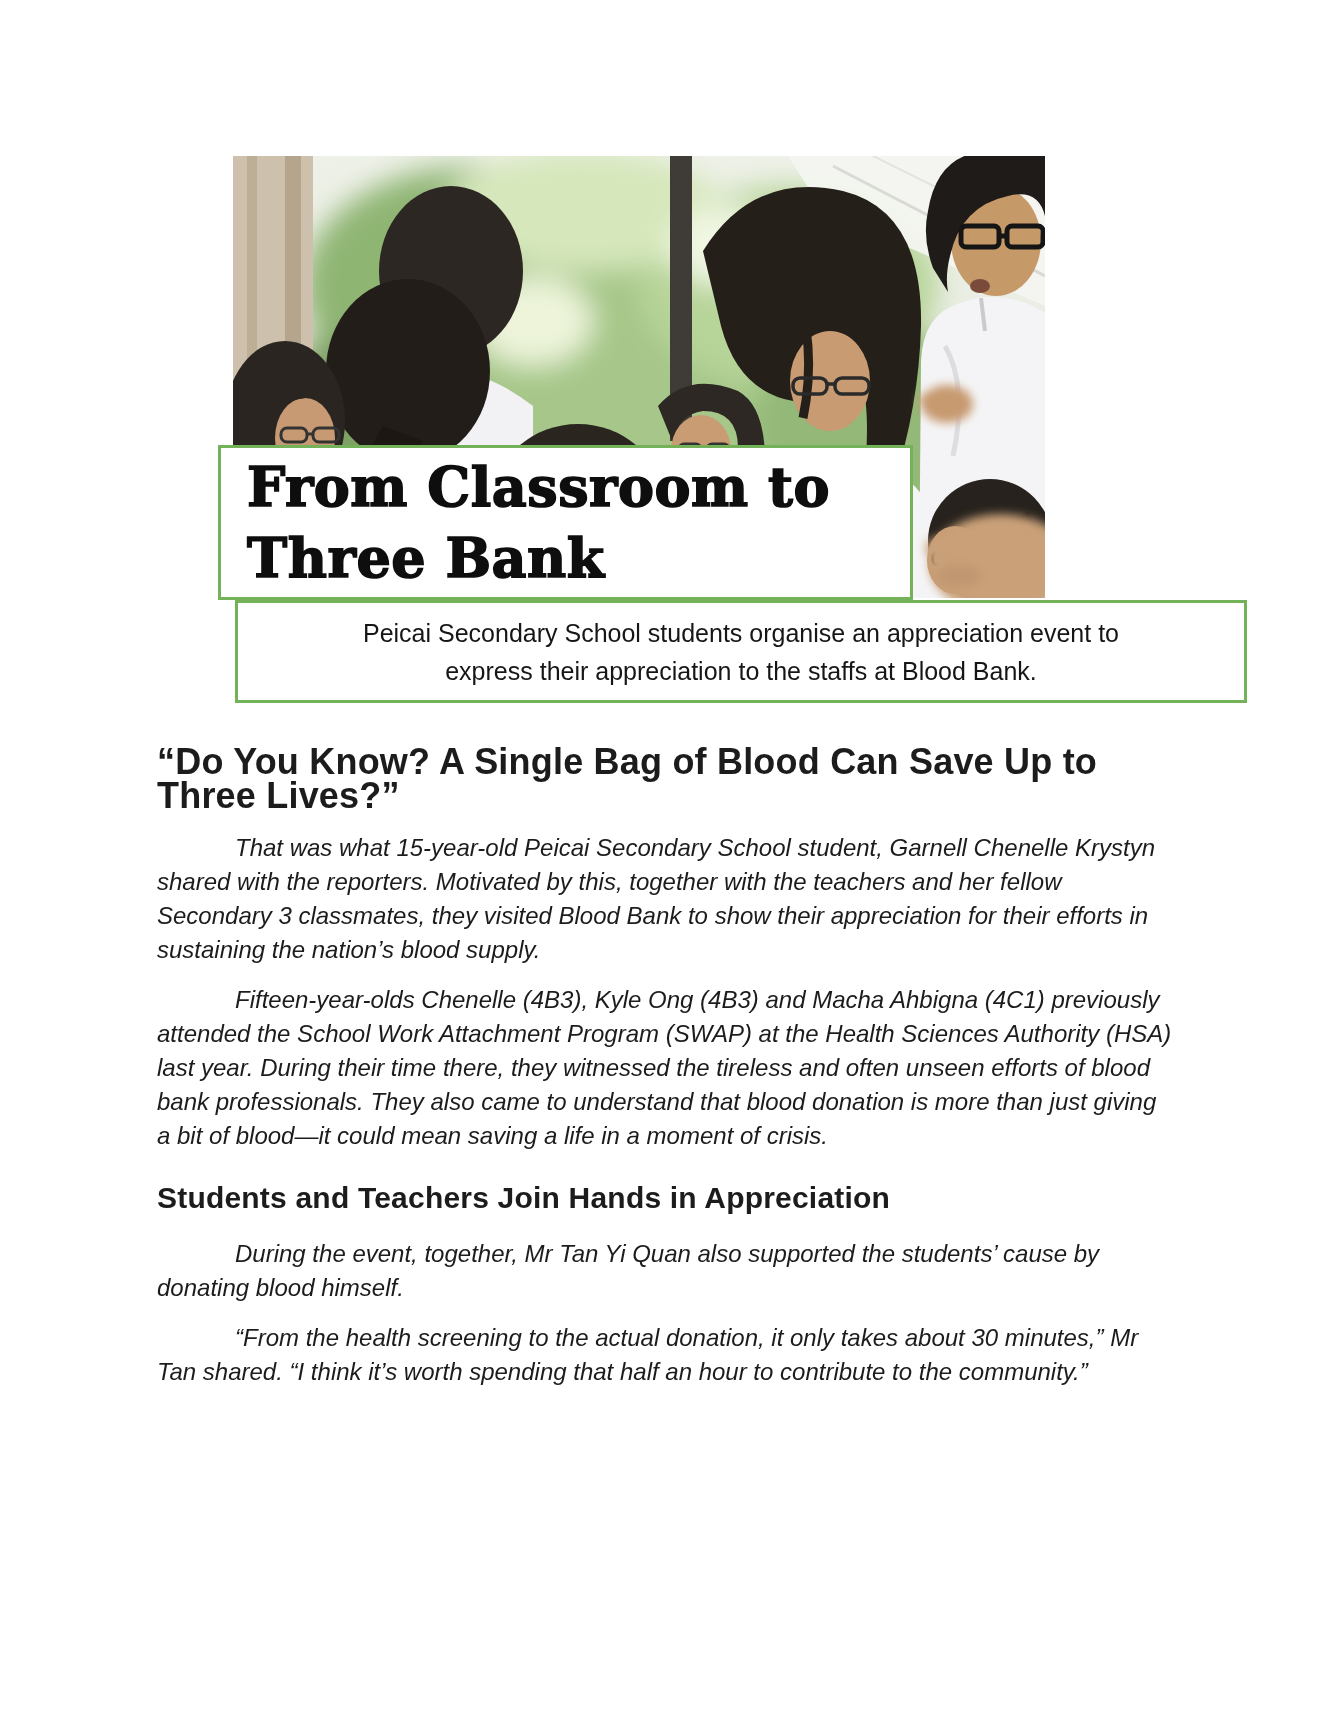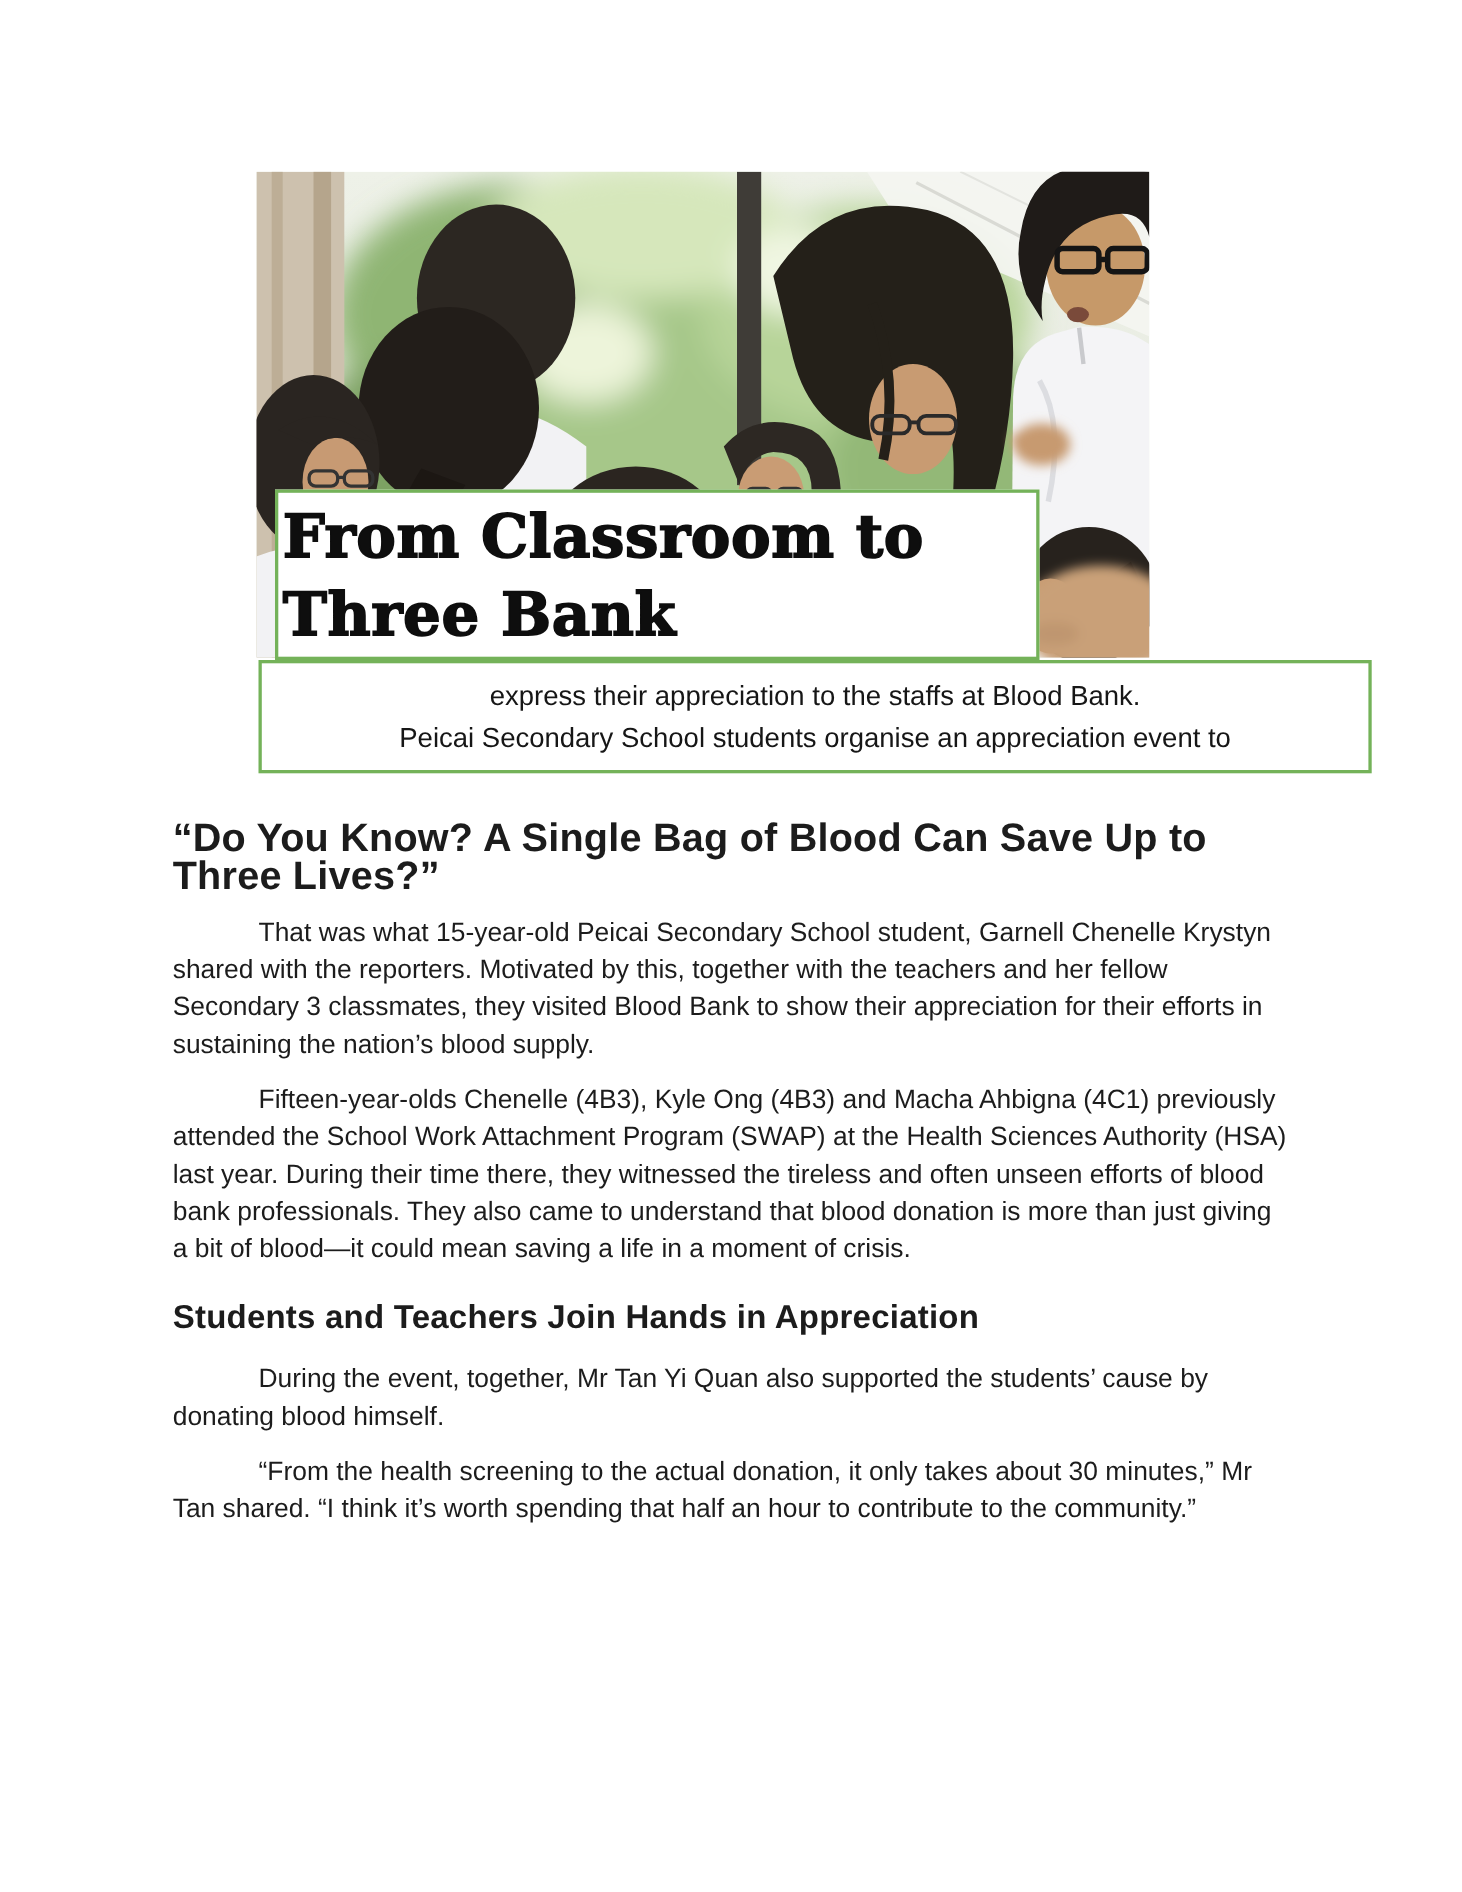--- a/index.html
+++ b/index.html
@@ -11,23 +11,23 @@
   body{
     width:1329px;height:1720px;background:#ffffff;position:relative;overflow:hidden;
     font-family:"Liberation Sans",sans-serif;color:var(--text);
   }
   .page{position:absolute;inset:0;}
   .photo-wrap{
     position:absolute;left:233px;top:156px;width:812px;height:442px;overflow:hidden;z-index:0;
   }
   .photo-wrap svg{display:block;}
   .headline-box{
-    position:absolute;left:250px;top:445px;width:695px;height:155px;box-sizing:border-box;
+    position:absolute;left:218px;top:445px;width:695px;height:155px;box-sizing:border-box;
     background:#ffffff;border:3px solid var(--accent-green);z-index:2;
-    padding:4px 0 0 4px;
+    padding:4px 0 0 26px;
   }
   .headline-line{
     font-family:"DejaVu Serif",serif;font-weight:bold;font-size:54px;line-height:71px;
     color:var(--headline);-webkit-text-stroke:1.6px var(--headline);letter-spacing:.5px;
     white-space:nowrap;
   }
   .standfirst-box{
     position:absolute;left:235px;top:600px;width:1012px;height:103px;box-sizing:border-box;
     background:#ffffff;border:3px solid var(--accent-green);z-index:1;
     text-align:center;padding-top:11px;
@@ -36,21 +36,21 @@
   .article-body{
     position:absolute;left:157px;top:745px;width:1016px;z-index:1;
     font-size:24px;line-height:34px;color:var(--text);
   }
   .quote-heading{
     font-size:36px;font-weight:bold;margin:0 0 18px 0;line-height:34px;letter-spacing:.2px;
   }
   .section-heading{
     font-size:30px;font-weight:bold;margin:26px 0 20px 0;line-height:38px;letter-spacing:.2px;
   }
-  .article-body p{margin:0 0 16px 0;text-indent:78px;}
+  .article-body p{margin:0 0 16px 0;text-indent:78px;font-style:italic;}
 </style>
 </head>
 <body>
 
 <div class="page">
 
   <div class="photo-wrap" role="img" aria-label="Secondary school students in white uniforms huddled around a table, heads bowed, in front of bright classroom windows with green trees outside">
     <svg width="812" height="442" viewBox="0 0 812 442">
       <defs>
         <filter id="soft" x="-30%" y="-30%" width="160%" height="160%">
@@ -166,22 +166,22 @@
       </g>
     </svg>
   </div>
 
   <div class="headline-box">
     <div class="headline-line">From Classroom to</div>
     <div class="headline-line">Three Bank</div>
   </div>
 
   <div class="standfirst-box">
+    <div class="standfirst-line">Peicai Secondary School students organise an appreciation event to</div>
     <div class="standfirst-line">express their appreciation to the staffs at Blood Bank.</div>
-    <div class="standfirst-line">Peicai Secondary School students organise an appreciation event to</div>
   </div>
 
   <div class="article-body">
 
     <div class="quote-heading">“Do You Know? A Single Bag of Blood Can Save Up to Three Lives?”</div>
 
     <p>That was what 15-year-old Peicai Secondary School student, Garnell Chenelle Krystyn shared with the reporters. Motivated by this, together with the teachers and her fellow Secondary 3 classmates, they visited Blood Bank to show their appreciation for their efforts in sustaining the nation’s blood supply.</p>
 
     <p>Fifteen-year-olds Chenelle (4B3), Kyle Ong (4B3) and Macha Ahbigna (4C1) previously attended the School Work Attachment Program (SWAP) at the Health Sciences Authority (HSA) last year. During their time there, they witnessed the tireless and often unseen efforts of blood bank professionals. They also came to understand that blood donation is more than just giving a bit of blood—it could mean saving a life in a moment of crisis.</p>
 

